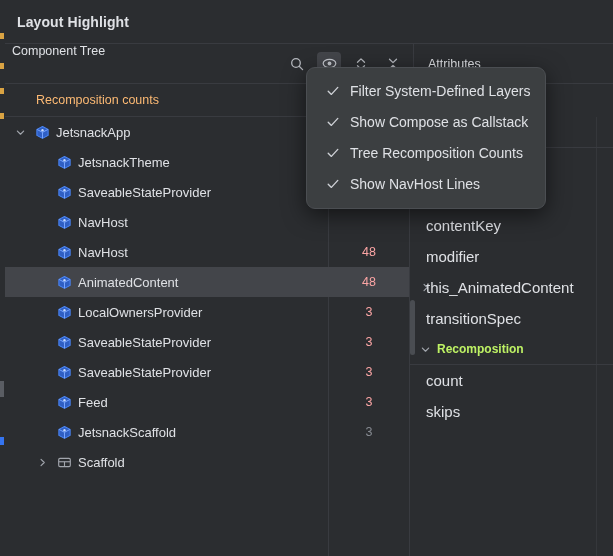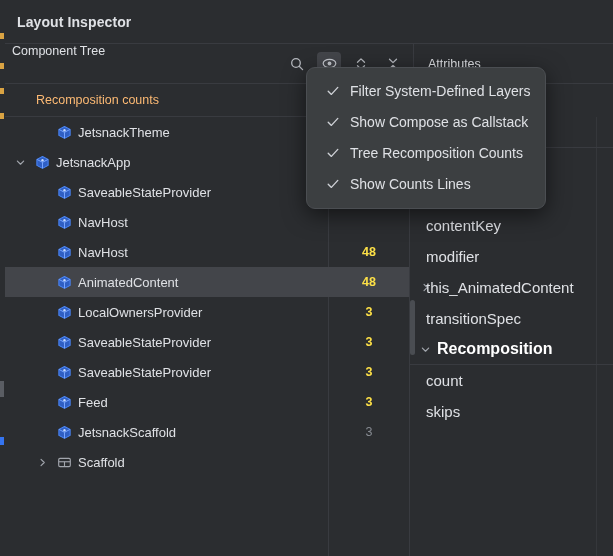--- a/index.html
+++ b/index.html
@@ -159,22 +159,22 @@
     font-size: 13px;
     color: #dfe1e5;
     white-space: nowrap;
   }
   .row .count {
     position: absolute;
     left: 324px;
     width: 80px;
     text-align: center;
     font-size: 12.5px;
-    font-weight: bold;
-    color: #fde047;
+    font-weight: normal;
+    color: #fca5a5;
   }
   .row .count.dim { color: #868a91; font-weight: normal; }
 
   
   .attpanel {
     position: absolute;
     left: 410px; top: 117px;
     width: 203px; height: 439px;
     background: #2b2d30;
     overflow: hidden;
@@ -190,21 +190,21 @@
     height: 31px;
     display: flex; align-items: center;
     border-bottom: 1px solid #393b40;
   }
   .att-section .sect-chev {
     width: 13px; height: 13px;
     margin-left: 9px; margin-right: 5px;
     display: flex; align-items: center; justify-content: center;
   }
   .att-section .sect-name {
-    font-size: 16px; font-weight: bold; color: #ffffff;
+    font-size: 12px; font-weight: bold; color: #bef264;
   }
   .att-row {
     position: relative;
     height: 31px;
     display: flex; align-items: center;
   }
   .att-row .row-chev {
     position: absolute; left: 9px;
     width: 13px; height: 13px;
     display: flex; align-items: center; justify-content: center;
@@ -263,21 +263,21 @@
   <div class="gutter" id="gutter">
       <div class="gmark amber" style="top: 33px; height: 6px;"></div>
       <div class="gmark amber" style="top: 63px; height: 6px;"></div>
       <div class="gmark amber" style="top: 88px; height: 6px;"></div>
       <div class="gmark amber" style="top: 113px; height: 6px;"></div>
       <div class="gmark grey" style="top: 381px; height: 16px;"></div>
       <div class="gmark blue" style="top: 437px; height: 8px;"></div>
     </div>
 
   <div class="titlebar">
-    <span class="title">Layout Inspector</span>
+    <span class="title">Layout Highlight</span>
   </div>
 
   <div class="toolbar">
     <div class="tb-left">
       <span class="tb-label">Component Tree</span>
       <div class="tb-icons">
 
         <div class="tb-btn">
           <svg width="16" height="16" viewBox="0 0 16 16" fill="none">
             <circle cx="7" cy="7" r="4.3" stroke="#b6b9bf" stroke-width="1.3"></circle>
@@ -317,45 +317,45 @@
     <span class="rc-label">Recomposition counts</span>
     <span class="rc-reset">Reset</span>
   </div>
 
   <div class="panel-divider-v"></div>
 
   <div class="treepanel">
     <div class="counts-col-divider"></div>
     <div id="tree-rows">
         <div class="row">
-          <span class="nodeicon" style="left: 51px;">
-            <svg width="15" height="15" viewBox="0 0 16 16" fill="none">
-              <path d="M8 1.6 L14 4.7 L14 11.1 L8 14.3 L2 11.1 L2 4.7 Z" fill="#2f5fc4" stroke="#4a86f7" stroke-width="1.1" stroke-linejoin="round"></path>
-              <path d="M2.3 4.8 L8 7.8 L13.7 4.8" stroke="#79a6ff" stroke-width="1.05" fill="none" stroke-linejoin="round"></path>
-              <path d="M8 7.8 L8 14.1" stroke="#79a6ff" stroke-width="1.05"></path>
-              <circle cx="8" cy="5.6" r="1.25" fill="#c9dcff"></circle>
-            </svg>
-          </span>
-          <span class="nodelabel" style="left: 73px;">JetsnackTheme</span>
-        </div>
-        <div class="row">
           <span class="chev" style="left: 8px;">
             <svg width="11" height="11" viewBox="0 0 12 12" fill="none">
               <polyline points="2.6,4.4 6,7.9 9.4,4.4" stroke="#a2a6ad" stroke-width="1.25" fill="none" stroke-linecap="round" stroke-linejoin="round"></polyline>
             </svg>
           </span>
           <span class="nodeicon" style="left: 29px;">
             <svg width="15" height="15" viewBox="0 0 16 16" fill="none">
               <path d="M8 1.6 L14 4.7 L14 11.1 L8 14.3 L2 11.1 L2 4.7 Z" fill="#2f5fc4" stroke="#4a86f7" stroke-width="1.1" stroke-linejoin="round"></path>
               <path d="M2.3 4.8 L8 7.8 L13.7 4.8" stroke="#79a6ff" stroke-width="1.05" fill="none" stroke-linejoin="round"></path>
               <path d="M8 7.8 L8 14.1" stroke="#79a6ff" stroke-width="1.05"></path>
               <circle cx="8" cy="5.6" r="1.25" fill="#c9dcff"></circle>
             </svg>
           </span>
           <span class="nodelabel" style="left: 51px;">JetsnackApp</span>
+        </div>
+        <div class="row">
+          <span class="nodeicon" style="left: 51px;">
+            <svg width="15" height="15" viewBox="0 0 16 16" fill="none">
+              <path d="M8 1.6 L14 4.7 L14 11.1 L8 14.3 L2 11.1 L2 4.7 Z" fill="#2f5fc4" stroke="#4a86f7" stroke-width="1.1" stroke-linejoin="round"></path>
+              <path d="M2.3 4.8 L8 7.8 L13.7 4.8" stroke="#79a6ff" stroke-width="1.05" fill="none" stroke-linejoin="round"></path>
+              <path d="M8 7.8 L8 14.1" stroke="#79a6ff" stroke-width="1.05"></path>
+              <circle cx="8" cy="5.6" r="1.25" fill="#c9dcff"></circle>
+            </svg>
+          </span>
+          <span class="nodelabel" style="left: 73px;">JetsnackTheme</span>
         </div>
         <div class="row">
           <span class="nodeicon" style="left: 51px;">
             <svg width="15" height="15" viewBox="0 0 16 16" fill="none">
               <path d="M8 1.6 L14 4.7 L14 11.1 L8 14.3 L2 11.1 L2 4.7 Z" fill="#2f5fc4" stroke="#4a86f7" stroke-width="1.1" stroke-linejoin="round"></path>
               <path d="M2.3 4.8 L8 7.8 L13.7 4.8" stroke="#79a6ff" stroke-width="1.05" fill="none" stroke-linejoin="round"></path>
               <path d="M8 7.8 L8 14.1" stroke="#79a6ff" stroke-width="1.05"></path>
               <circle cx="8" cy="5.6" r="1.25" fill="#c9dcff"></circle>
             </svg>
           </span>
@@ -551,18 +551,18 @@
             </svg>
           </span>
           <span class="mlabel">Tree Recomposition Counts</span>
         </div>
         <div class="menu-item">
           <span class="mcheck">
             <svg width="14" height="14" viewBox="0 0 14 14" fill="none">
               <polyline points="2.2,7.2 5.4,10.4 11.8,3.4" stroke="#cfd2d7" stroke-width="1.35" fill="none" stroke-linecap="round" stroke-linejoin="round"></polyline>
             </svg>
           </span>
-          <span class="mlabel">Show Counts Lines</span>
+          <span class="mlabel">Show NavHost Lines</span>
         </div>
       </div>
   </div>
 
 </div>
 
 </body></html>

